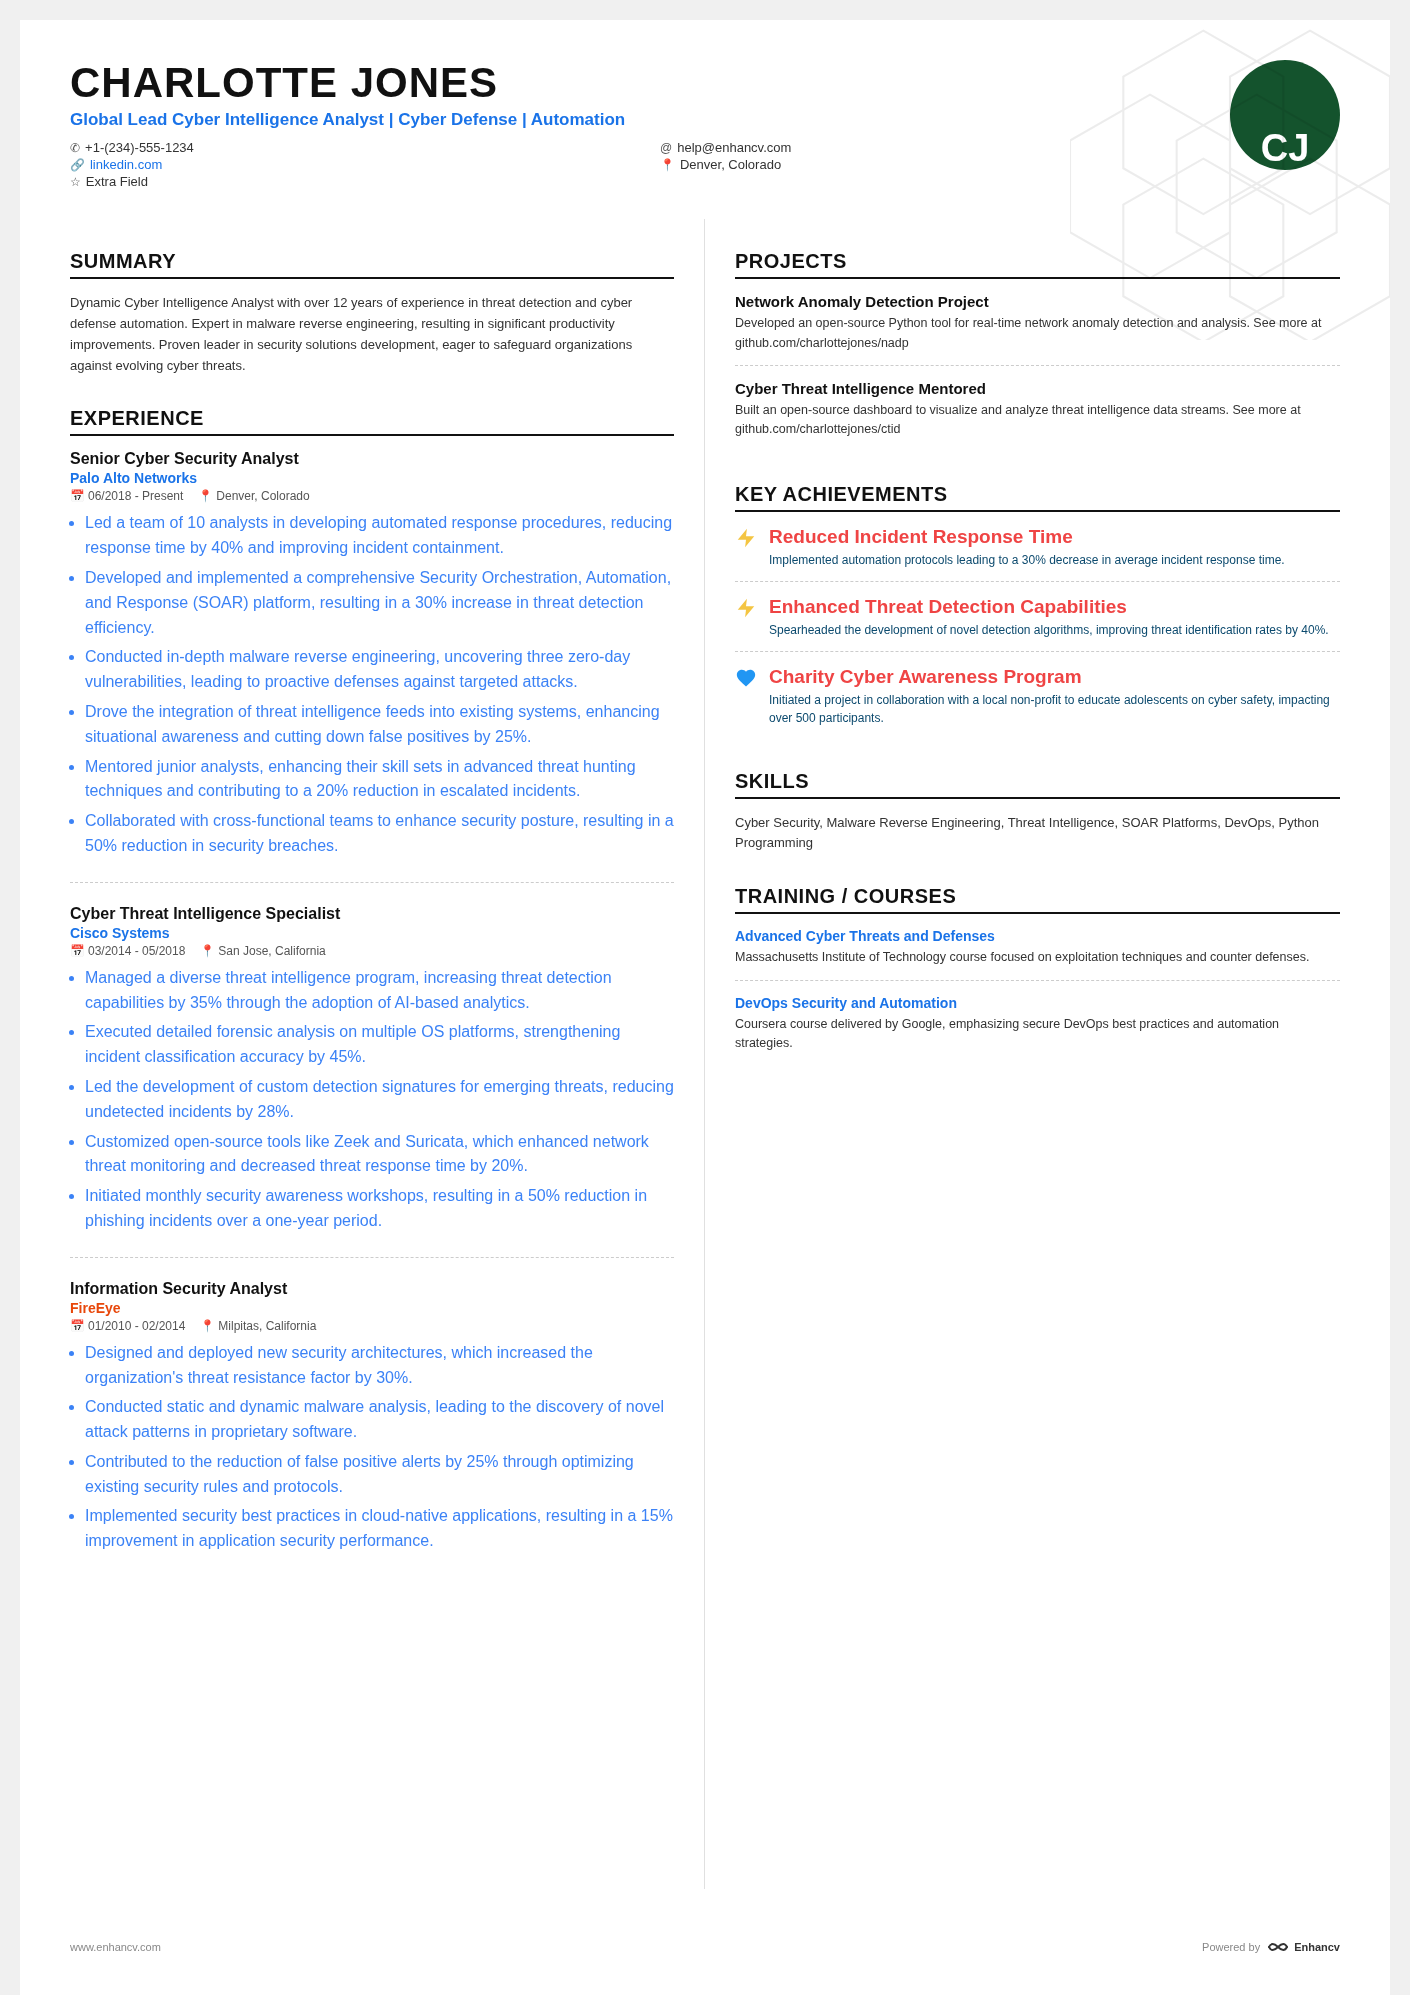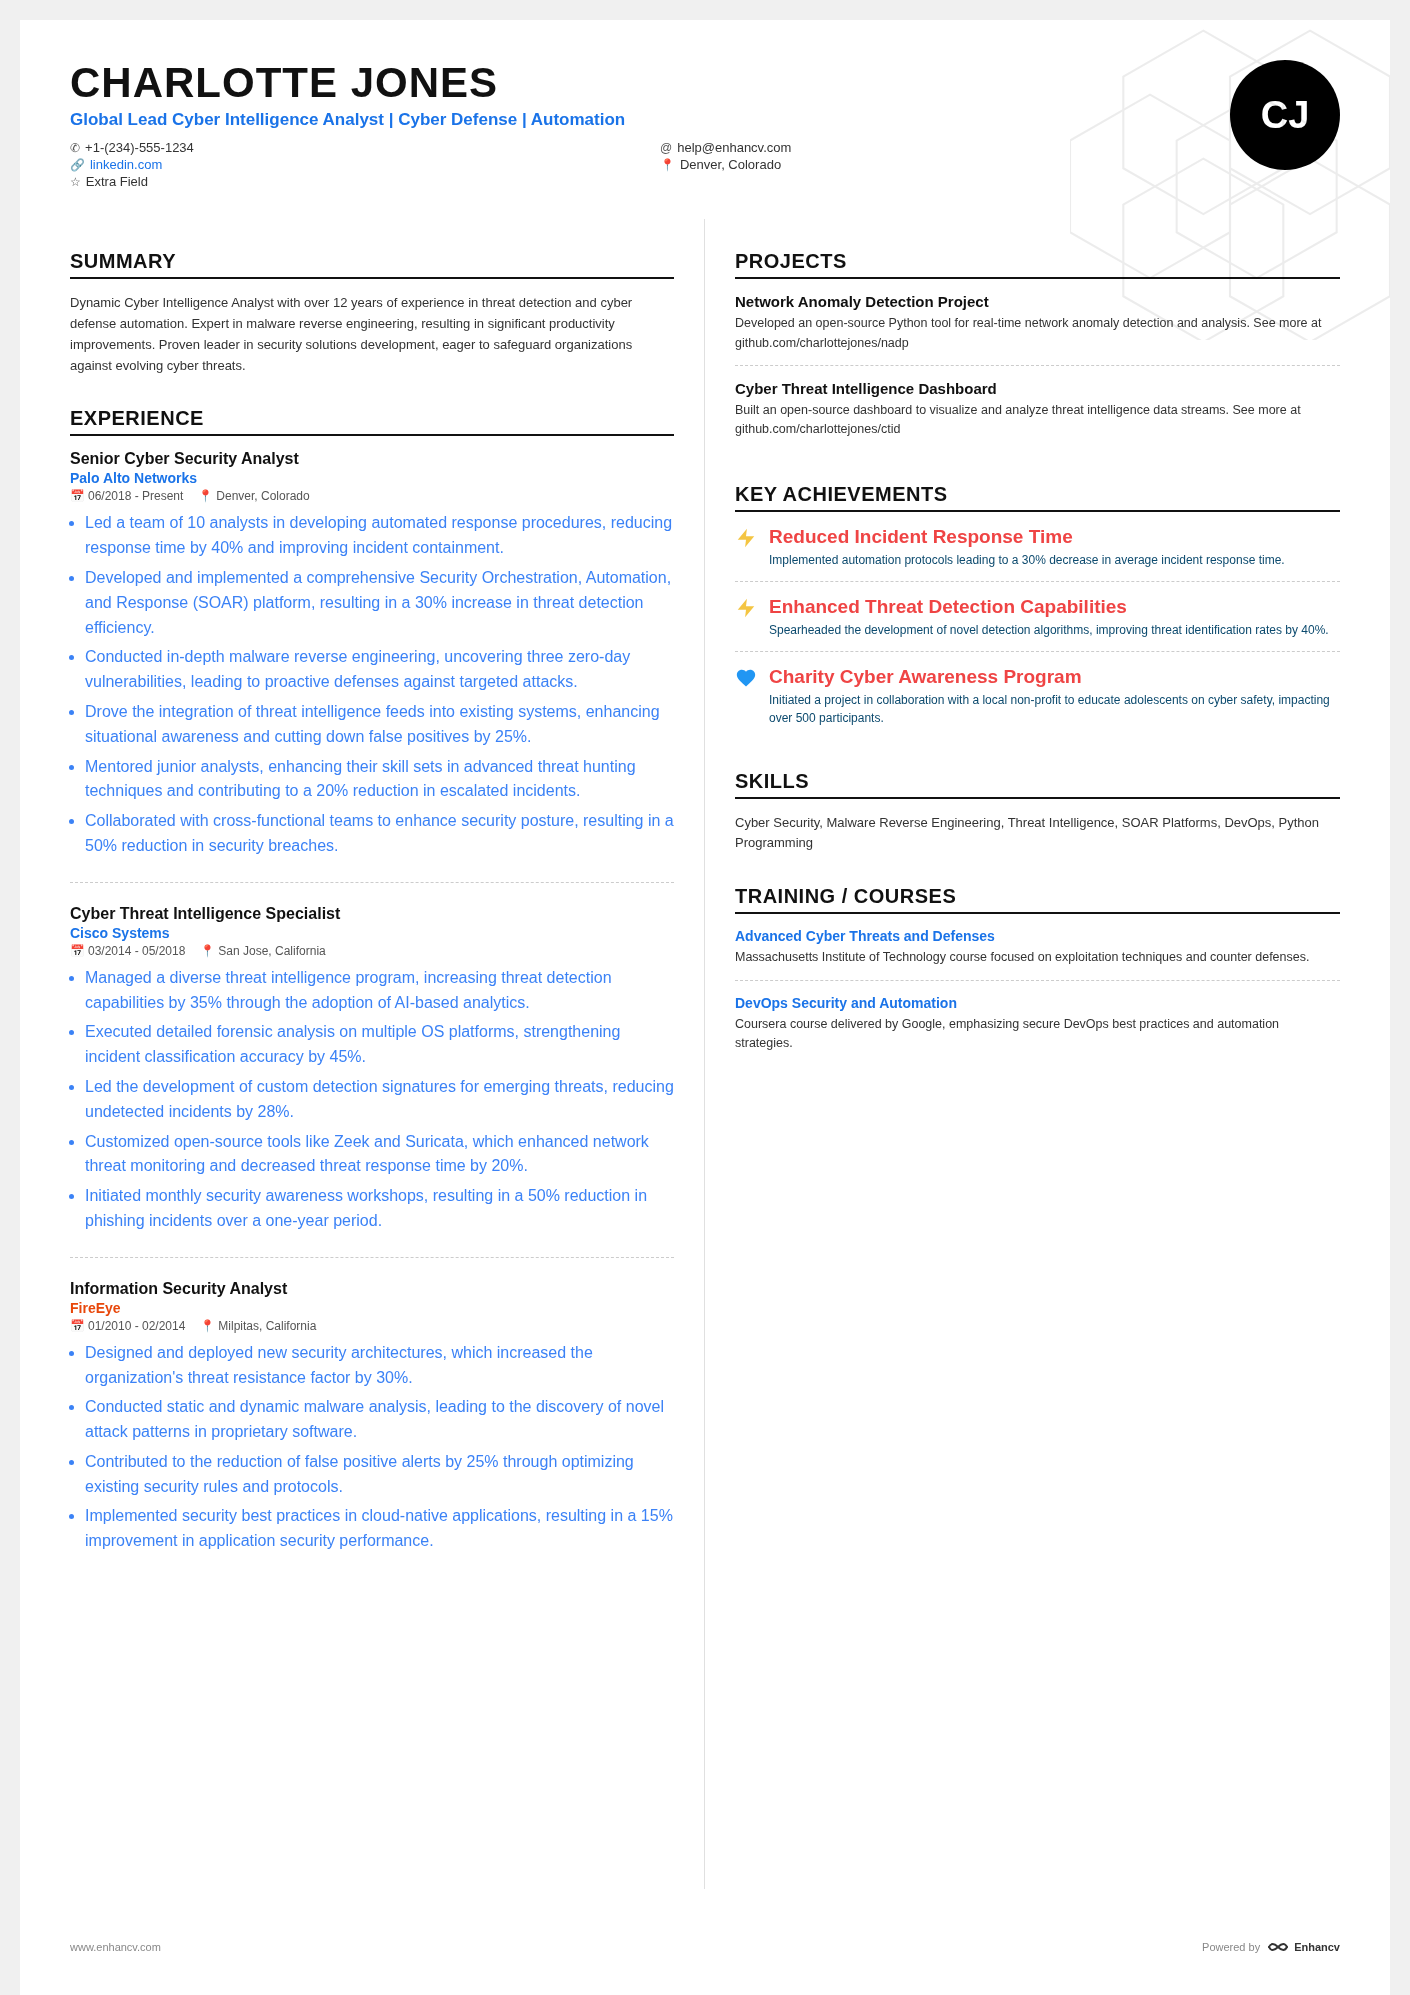--- a/index.html
+++ b/index.html
@@ -75,23 +75,23 @@
       display: flex;
       align-items: center;
       gap: 5px;
     }
     .contact-icon { color: #555; font-size: 12px; }
 
     .avatar {
       width: 110px;
       height: 110px;
       border-radius: 50%;
-      background: #000000;
-      display: flex;
-      align-items: center;
+      background: #14532d;
+      display: flex;
+      align-items: flex-end;
       justify-content: center;
       color: white;
       font-size: 38px;
       font-weight: 700;
       flex-shrink: 0;
     }
 
     
     .left-col {
       grid-column: 1;
@@ -407,21 +407,21 @@
 
     <div class="section">
       <div class="section-title">PROJECTS</div>
 
       <div class="project-item">
         <div class="project-title">Network Anomaly Detection Project</div>
         <p class="project-desc">Developed an open-source Python tool for real-time network anomaly detection and analysis. See more at github.com/charlottejones/nadp</p>
       </div>
 
       <div class="project-item">
-        <div class="project-title">Cyber Threat Intelligence Dashboard</div>
+        <div class="project-title">Cyber Threat Intelligence Mentored</div>
         <p class="project-desc">Built an open-source dashboard to visualize and analyze threat intelligence data streams. See more at github.com/charlottejones/ctid</p>
       </div>
     </div>
 
     <div class="section">
       <div class="section-title">KEY ACHIEVEMENTS</div>
 
       <div class="achievement-item">
         <div class="achievement-icon bolt">
           <svg width="22" height="22" viewBox="0 0 24 24" fill="#f4c542">

